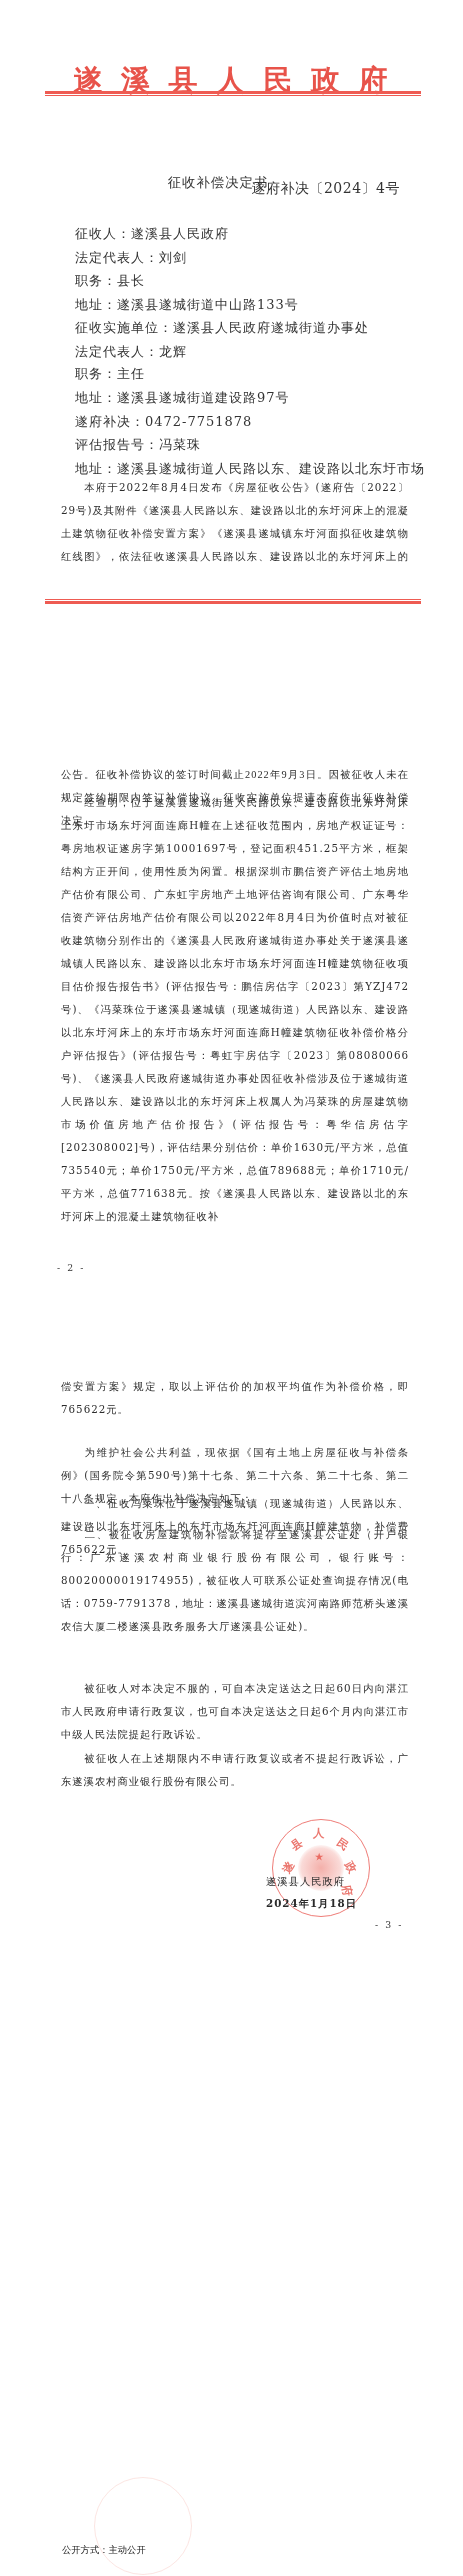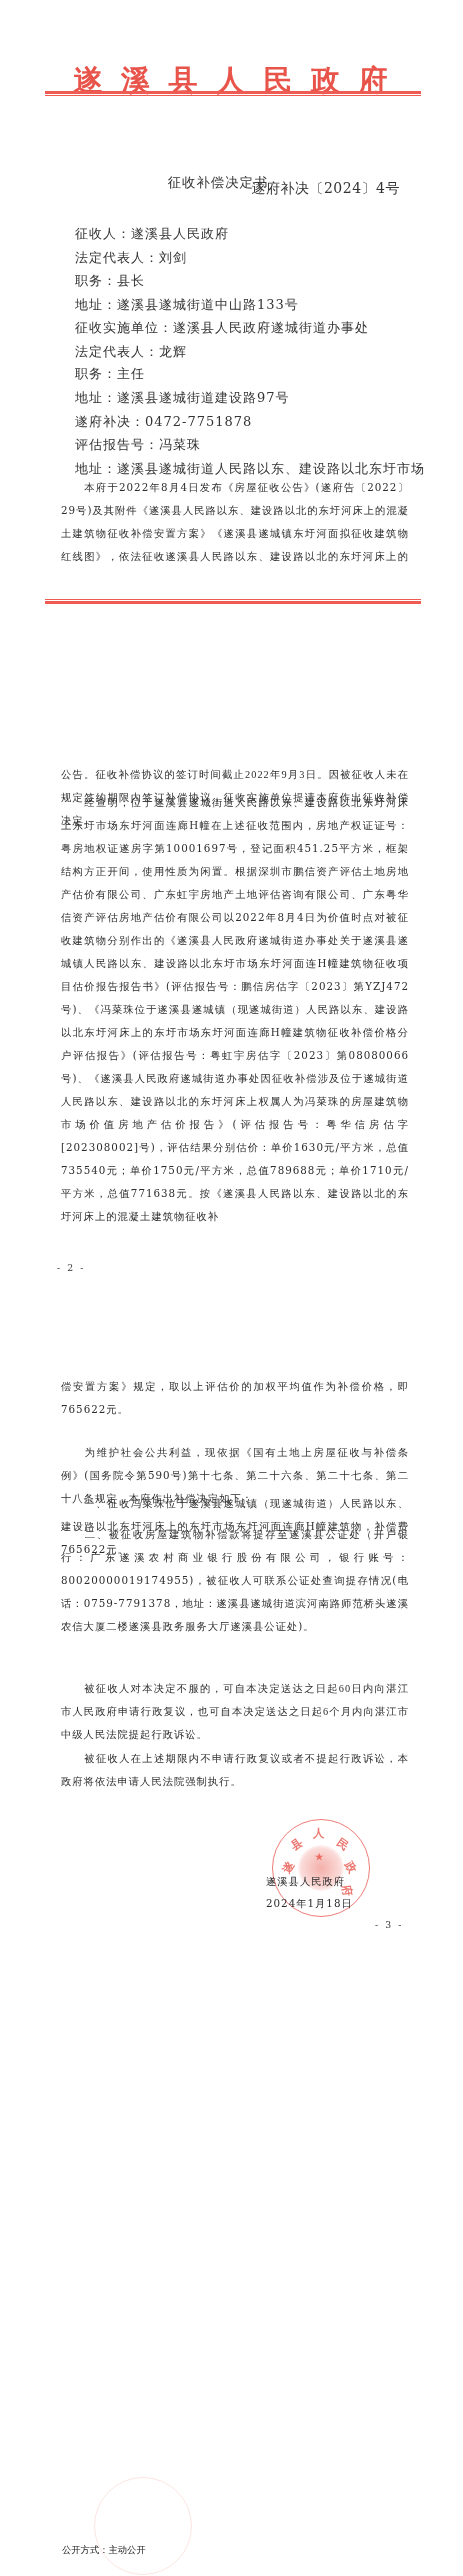--- a/index.html
+++ b/index.html
@@ -67,34 +67,34 @@
 <div class="abs pageno" style="top:1262px; left:57px;">- 2 -</div>
 
 <p class="abs para" style="top:1375px;"><span>偿安置方案》规定，取以上评估价的加权平均值作为补偿价格，即765622元。</span></p>
 
 <p class="abs para" style="top:1422px;margin-top:19px;"><span class="indent"></span><span>为维护社会公共利益，现依据《国有土地上房屋征收与补偿条例》(国务院令第590号)第十七条、第二十六条、第二十七条、第二十八条规定，本府作出补偿决定如下：</span></p>
 
 <p class="abs para" style="top:1492px;"><span class="indent"></span><span>一、征收冯菜珠位于遂溪县遂城镇（现遂城街道）人民路以东、建设路以北东圩河床上的东圩市场东圩河面连廊H幢建筑物，补偿费765622元。</span></p>
 
 <p class="abs para" style="top:1523px;"><span class="indent"></span><span>二、被征收房屋建筑物补偿款将提存至遂溪县公证处（开户银行：广东遂溪农村商业银行股份有限公司，银行账号：80020000019174955)，被征收人可联系公证处查询提存情况(电话：0759-7791378，地址：遂溪县遂城街道滨河南路师范桥头遂溪农信大厦二楼遂溪县政务服务大厅遂溪县公证处)。</span></p>
 
-<p class="abs para" style="top:1677px;font-family:Liberation Serif, serif;"><span class="indent"></span><span>被征收人对本决定不服的，可自本决定送达之日起60日内向湛江市人民政府申请行政复议，也可自本决定送达之日起6个月内向湛江市中级人民法院提起行政诉讼。</span></p>
+<p class="abs para" style="top:1677px;"><span class="indent"></span><span>被征收人对本决定不服的，可自本决定送达之日起60日内向湛江市人民政府申请行政复议，也可自本决定送达之日起6个月内向湛江市中级人民法院提起行政诉讼。</span></p>
 
-<p class="abs para" style="top:1747px;"><span class="indent"></span><span>被征收人在上述期限内不申请行政复议或者不提起行政诉讼，本政府将依法申请人民法院强制执行。</span></p>
+<p class="abs para" style="top:1747px;"><span class="indent"></span><span>被征收人在上述期限内不申请行政复议或者不提起行政诉讼，广东遂溪农村商业银行股份有限公司。</span></p>
 
 <div class="abs seal" style="left:272px; top:1819px; width:96px; height:96px;">
   <div class="seal-inner" style="left:25px; top:25px; width:46px; height:46px;"></div>
   <div class="seal-text" style="left:42px; top:31px; font-size:9.3px;">★</div>
   <div class="seal-text" style="left:10.3px; top:40px; transform:rotate(-60deg);">遂</div>
   <div class="seal-text" style="left:17.5px; top:16.5px; transform:rotate(-35deg);">县</div>
   <div class="seal-text" style="left:40px; top:6.2px;">人</div>
   <div class="seal-text" style="left:64px; top:16.5px; transform:rotate(35deg);">民</div>
   <div class="seal-text" style="left:72px; top:40px; transform:rotate(60deg);">政</div>
   <div class="seal-text" style="left:68px; top:63px; transform:rotate(80deg);">府</div>
 </div>
 
 <div class="abs sig" style="left:266px; top:1875px;">遂溪县人民政府</div>
-<div class="abs sig" style="left:266px; top:1897px;">2024年1月18日</div>
+<div class="abs sig" style="left:266px; top:1897px;font-weight:bold;">2024年1月18日</div>
 <div class="abs pageno" style="left:375px; top:1919px;">- 3 -</div>
 
 <div class="abs faint-seal" style="left:94px; top:2477px; width:96px; height:96px;"></div>
 <div class="abs footer-label" style="left:62px; top:2544px;">公开方式：主动公开</div>
 
 
 </body></html>

